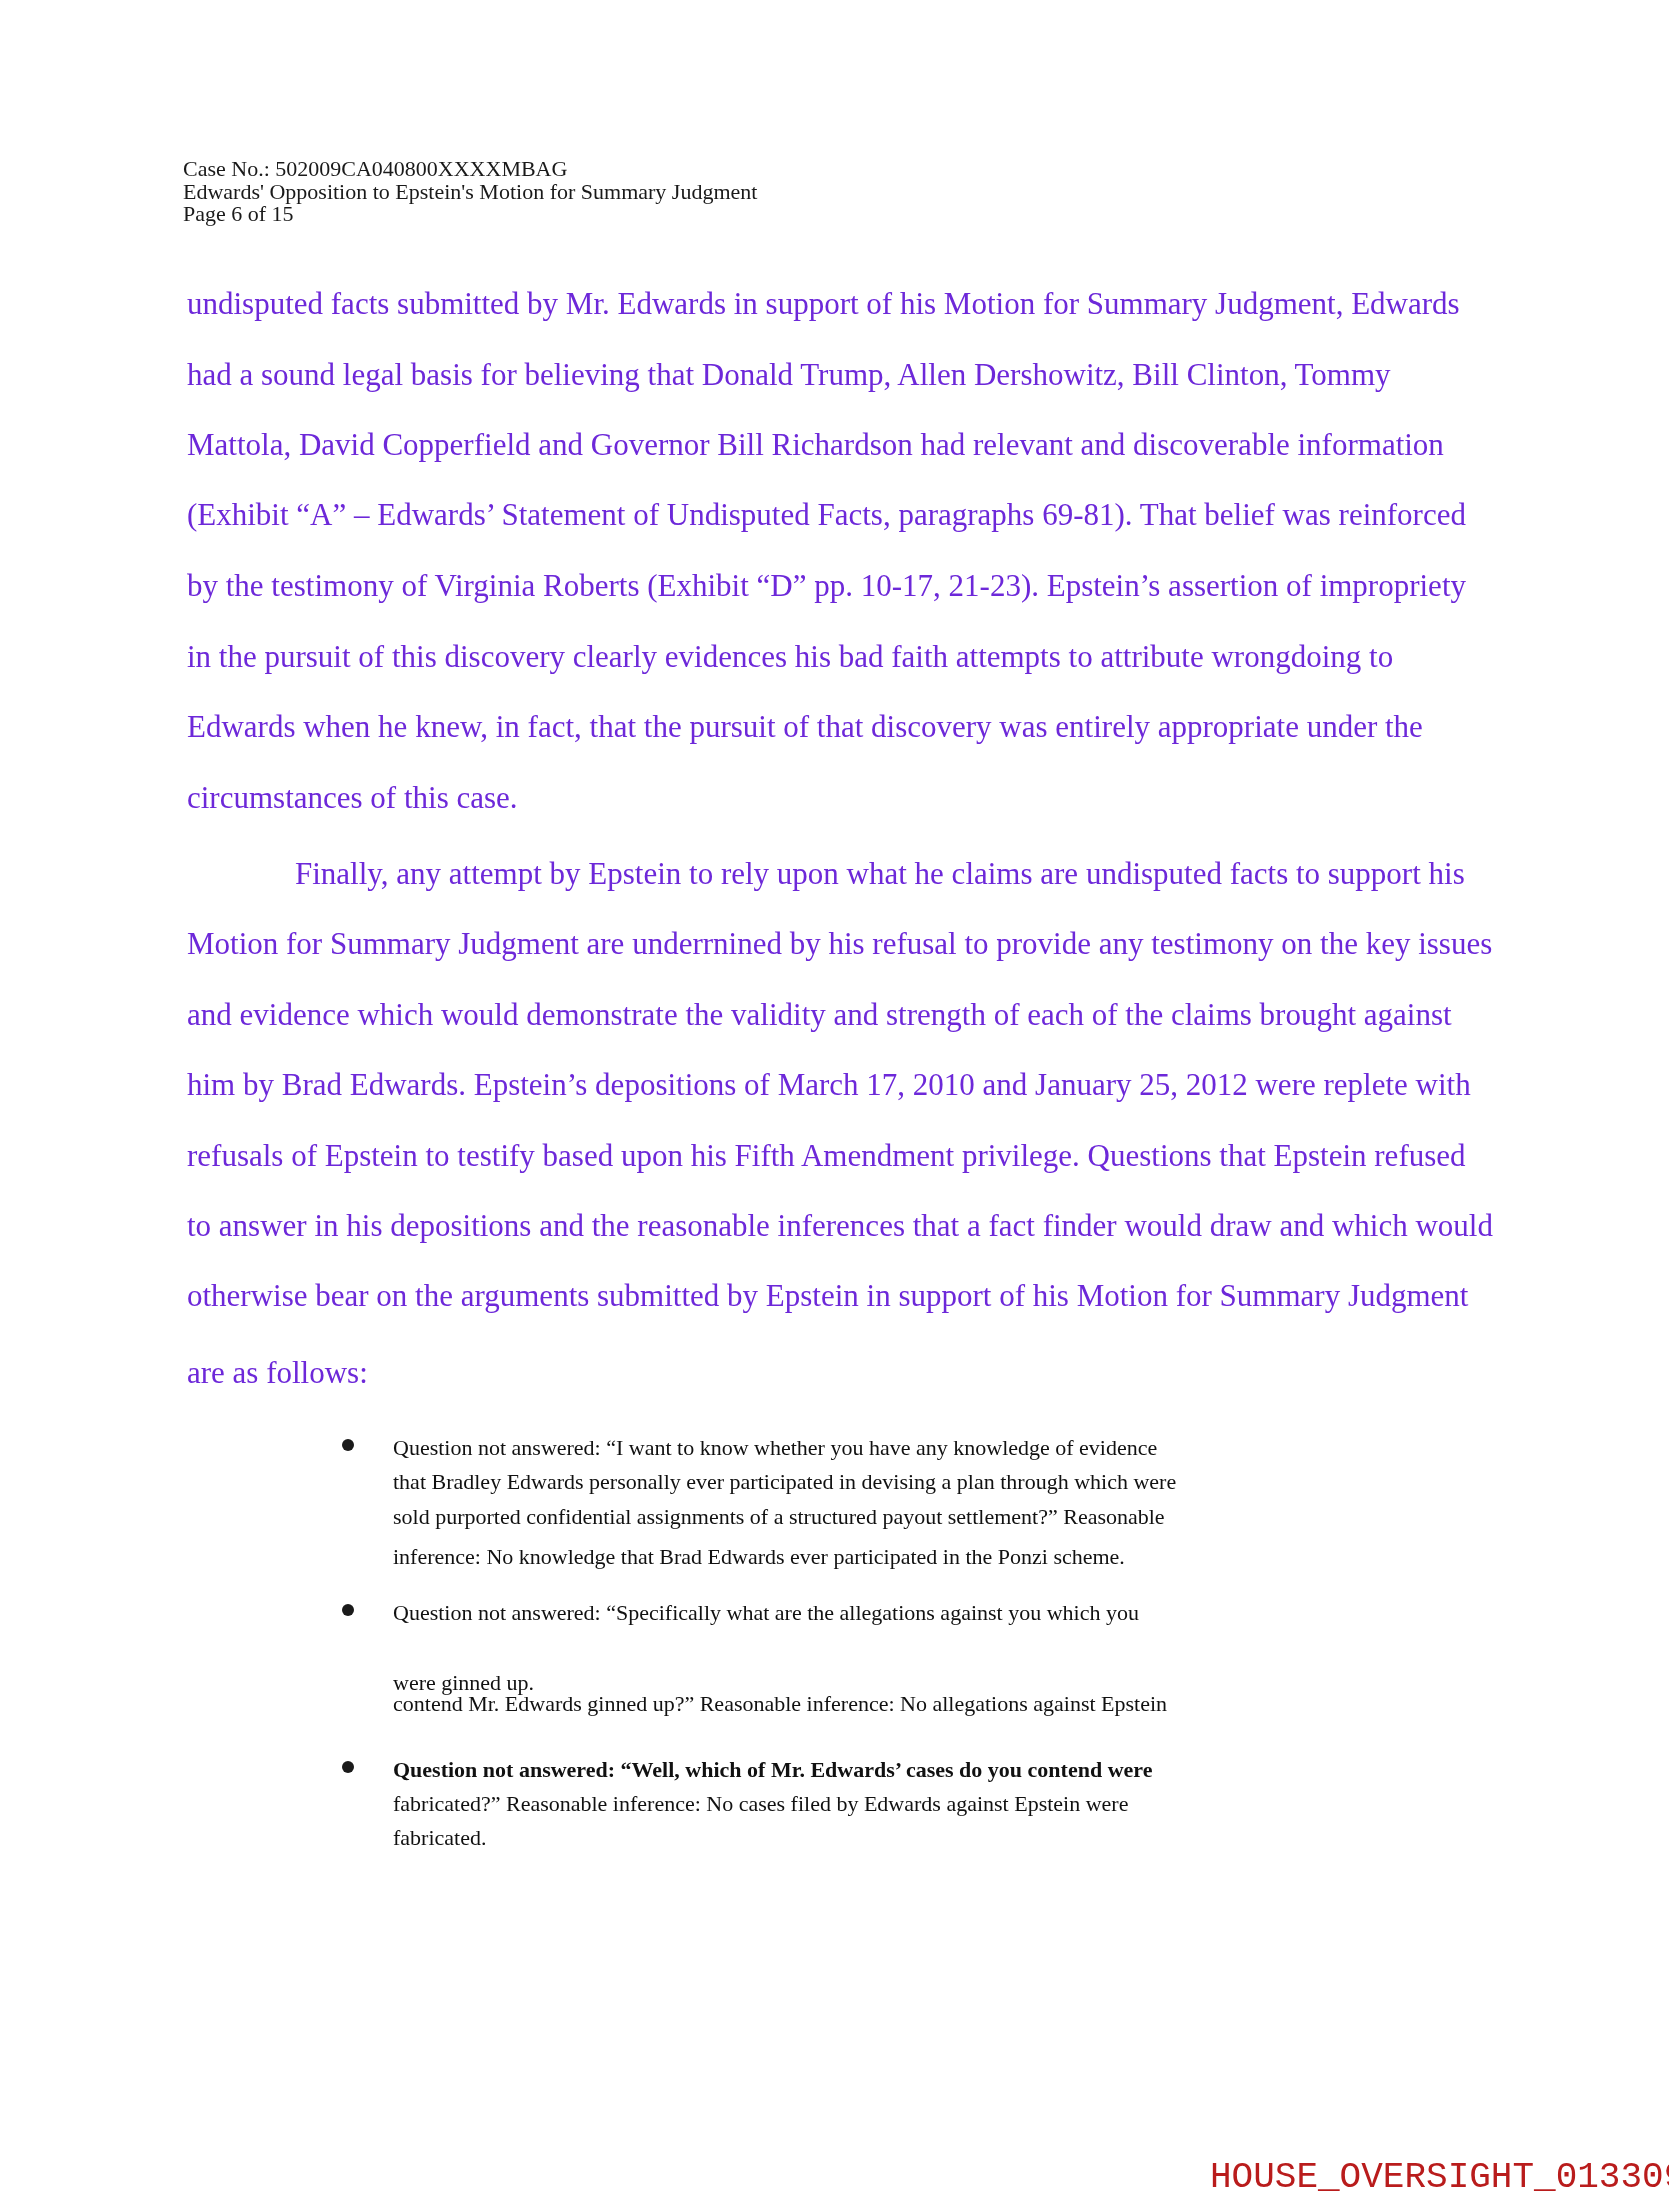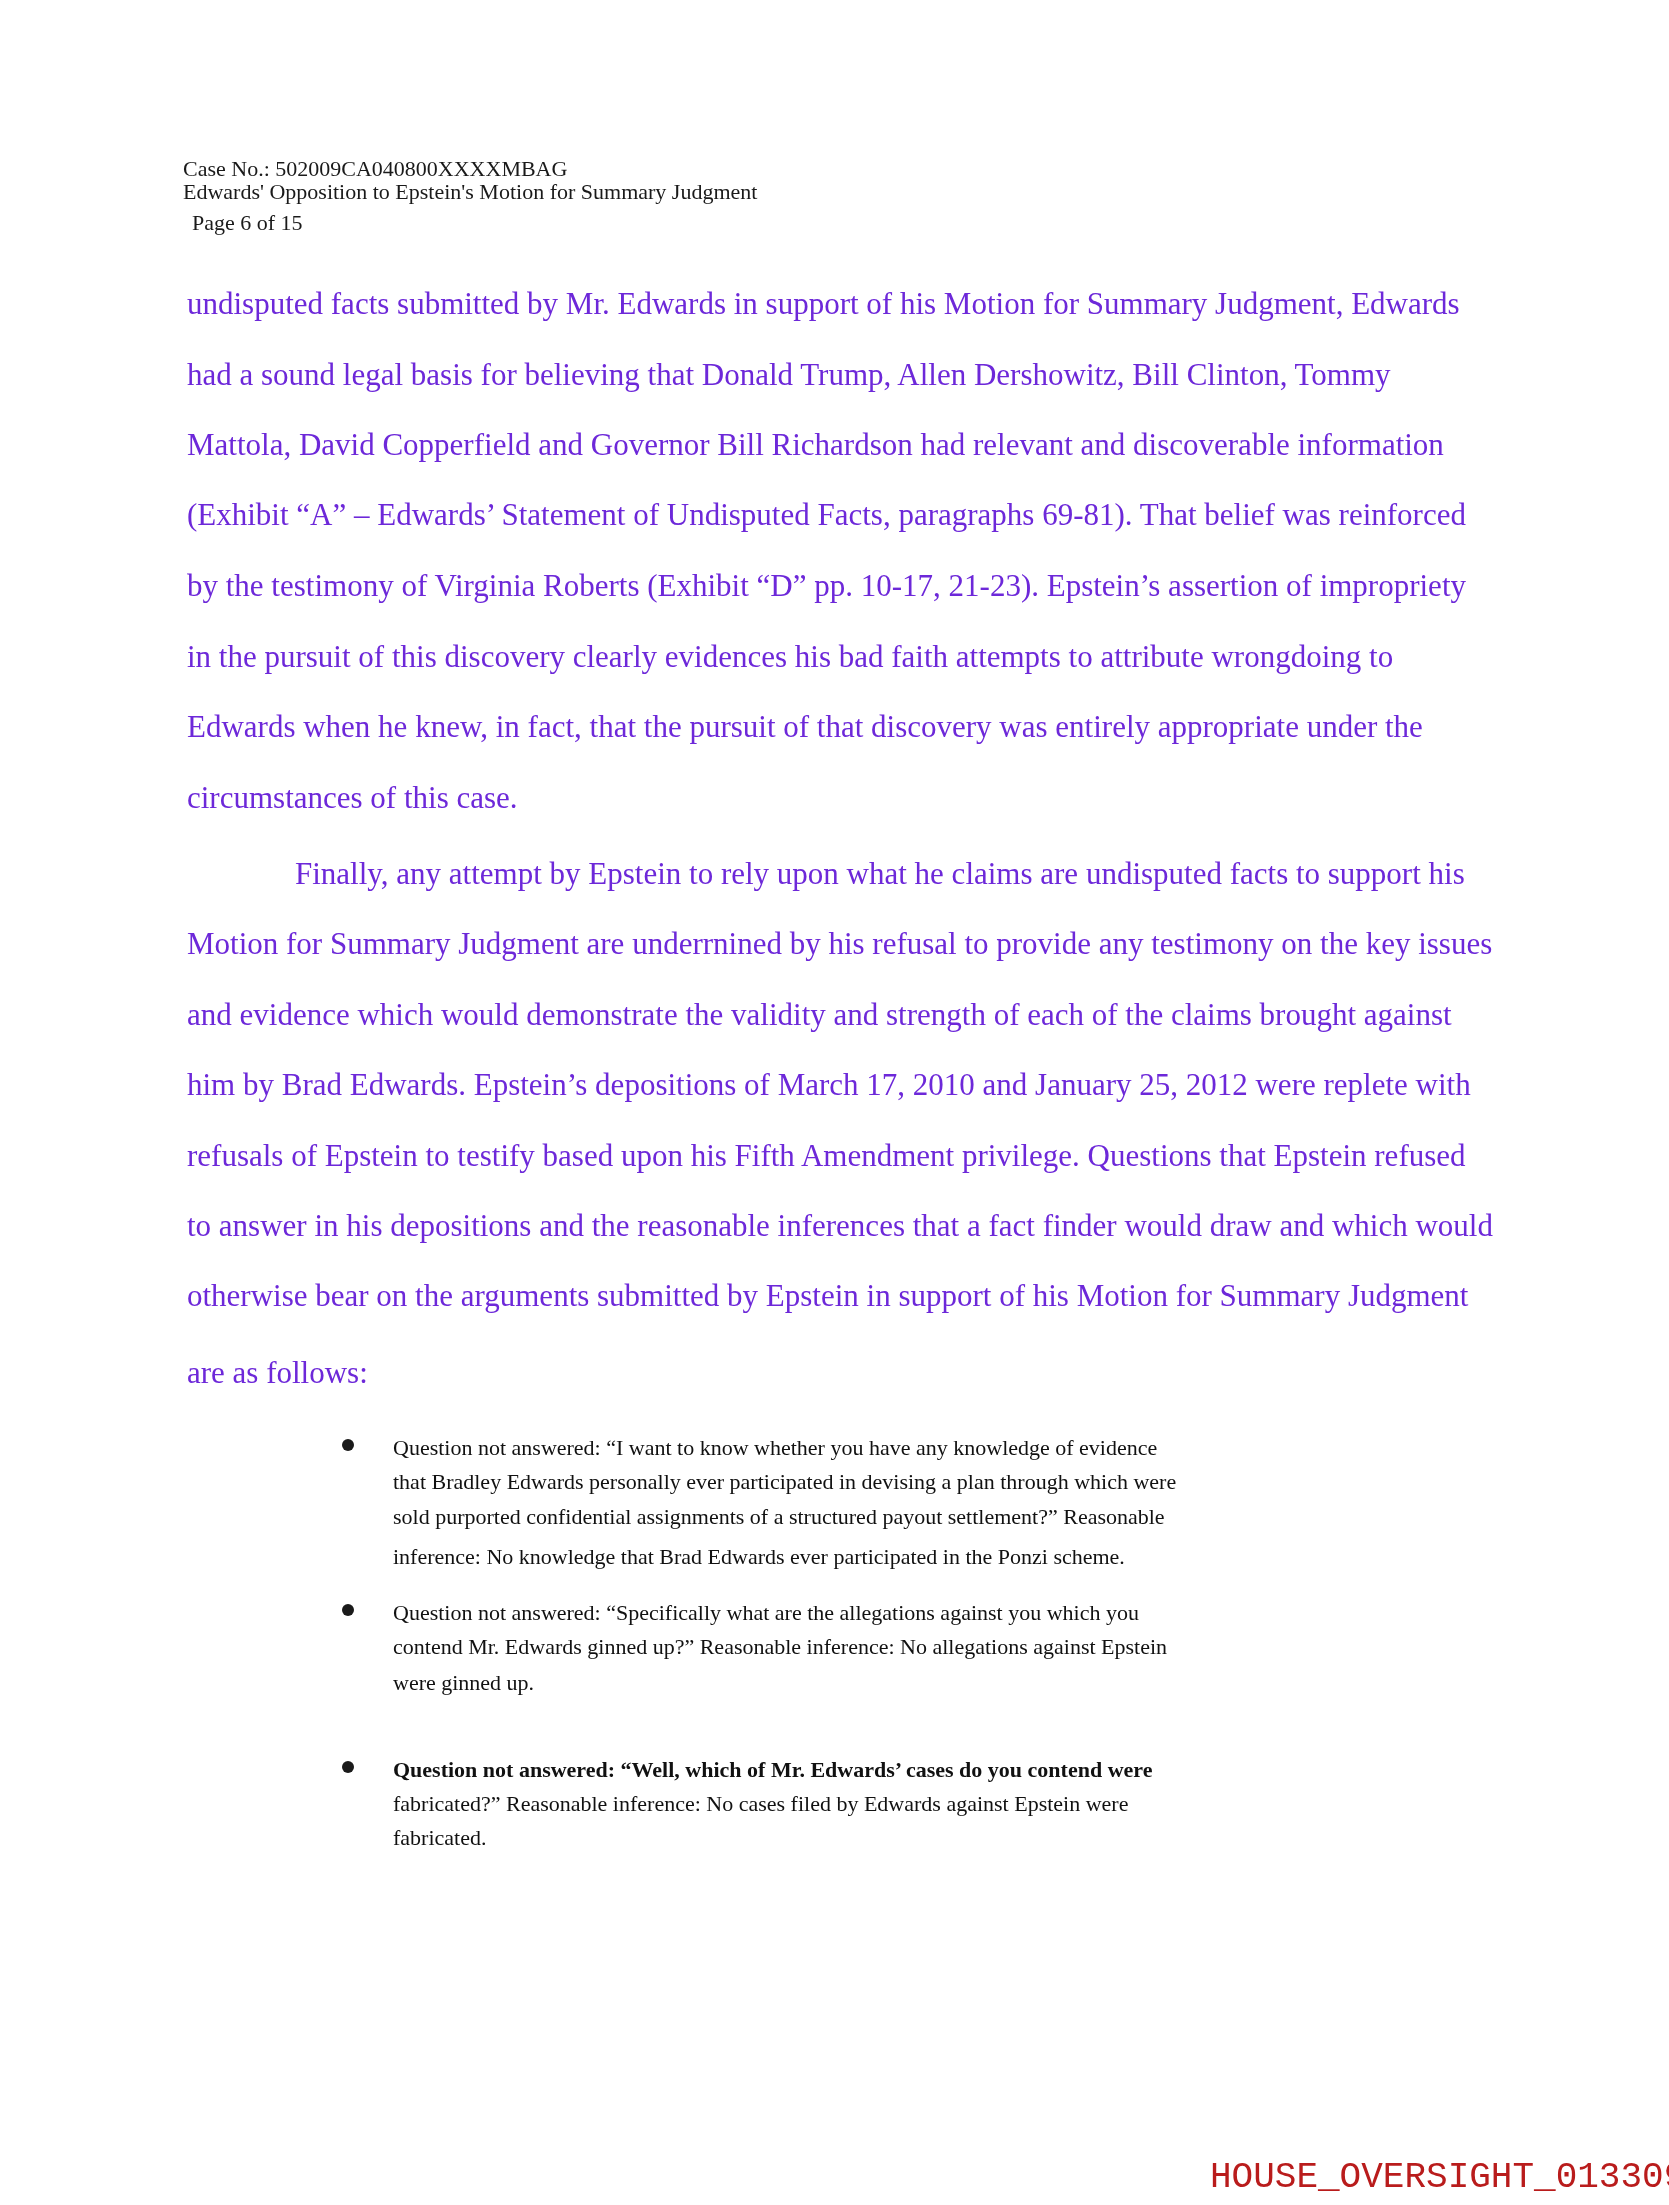--- a/index.html
+++ b/index.html
@@ -15,21 +15,21 @@
   .footer { position: absolute; left: 1210px; top: 2159px; font-family: Liberation Mono, monospace; font-size: 36px; line-height: 37px; color: #b91c1c; white-space: nowrap; }
 </style>
 </head>
 <body>
 
 <div class="page serif">
 
   <div>
     <div class="hdr" style="top:157px;">Case No.:  502009CA040800XXXXMBAG</div>
     <div class="hdr" style="top:180px;">Edwards' Opposition to Epstein's Motion for Summary Judgment</div>
-    <div class="hdr" style="top:211px;margin-left:9px;">Page 6 of 15</div>
+    <div class="hdr" style="top:202px;">Page 6 of 15</div>
   </div>
 
   <div>
     <div class="line" style="top: 286px; white-space: nowrap; text-align: left; text-align-last: left;">undisputed facts submitted by Mr. Edwards in support of his Motion for Summary Judgment, Edwards</div>
     <div class="line" style="top: 357px; white-space: nowrap; text-align: left; text-align-last: left;">had a sound legal basis for believing that Donald Trump, Allen Dershowitz, Bill Clinton, Tommy</div>
     <div class="line" style="top: 427px; white-space: nowrap; text-align: left; text-align-last: left;">Mattola, David Copperfield and Governor Bill Richardson had relevant and discoverable information</div>
     <div class="line" style="top: 497px; white-space: nowrap; text-align: left; text-align-last: left;">(Exhibit “A” – Edwards’ Statement of Undisputed Facts, paragraphs 69-81).  That belief was reinforced</div>
     <div class="line" style="top: 568px; white-space: nowrap; text-align: left; text-align-last: left;">by the testimony of Virginia Roberts (Exhibit “D” pp. 10-17, 21-23).  Epstein’s assertion of impropriety</div>
     <div class="line" style="top: 639px; white-space: nowrap; text-align: left; text-align-last: left;">in the pursuit of this discovery clearly evidences his bad faith attempts to attribute wrongdoing to</div>
     <div class="line" style="top: 709px; white-space: nowrap; text-align: left; text-align-last: left;">Edwards when he knew, in fact, that the pursuit of that discovery was entirely appropriate under the</div>
@@ -51,21 +51,21 @@
     <div>
       <span class="bullet-dot" style="top:1439px;"></span>
       <div class="bline" style="top:1430px;">Question not answered: “I want to know whether you have any knowledge of evidence</div>
       <div class="bline" style="top:1464px;">that Bradley Edwards personally ever participated in devising a plan through which were</div>
       <div class="bline" style="top:1499px;">sold purported confidential assignments of a structured payout settlement?”  Reasonable</div>
       <div class="bline" style="top:1539px;">inference: No knowledge that Brad Edwards ever participated in the Ponzi scheme.</div>
     </div>
     <div>
       <span class="bullet-dot" style="top:1604px;"></span>
       <div class="bline" style="top:1595px;">Question not answered: “Specifically what are the allegations against you which you</div>
-      <div class="bline" style="top:1629px;">contend Mr. Edwards ginned up?”  Reasonable inference: No allegations against Epstein</div>
+      <div class="bline" style="top:1686px;">contend Mr. Edwards ginned up?”  Reasonable inference: No allegations against Epstein</div>
       <div class="bline" style="top:1665px;">were ginned up.</div>
     </div>
     <div>
       <span class="bullet-dot" style="top:1761px;"></span>
       <div class="bline" style="top:1752px;font-weight:bold;">Question not answered:  “Well, which of Mr. Edwards’ cases do you contend were</div>
       <div class="bline" style="top:1786px;">fabricated?”  Reasonable inference: No cases filed by Edwards against Epstein were</div>
       <div class="bline" style="top:1820px;">fabricated.</div>
     </div>
   </div>
 

